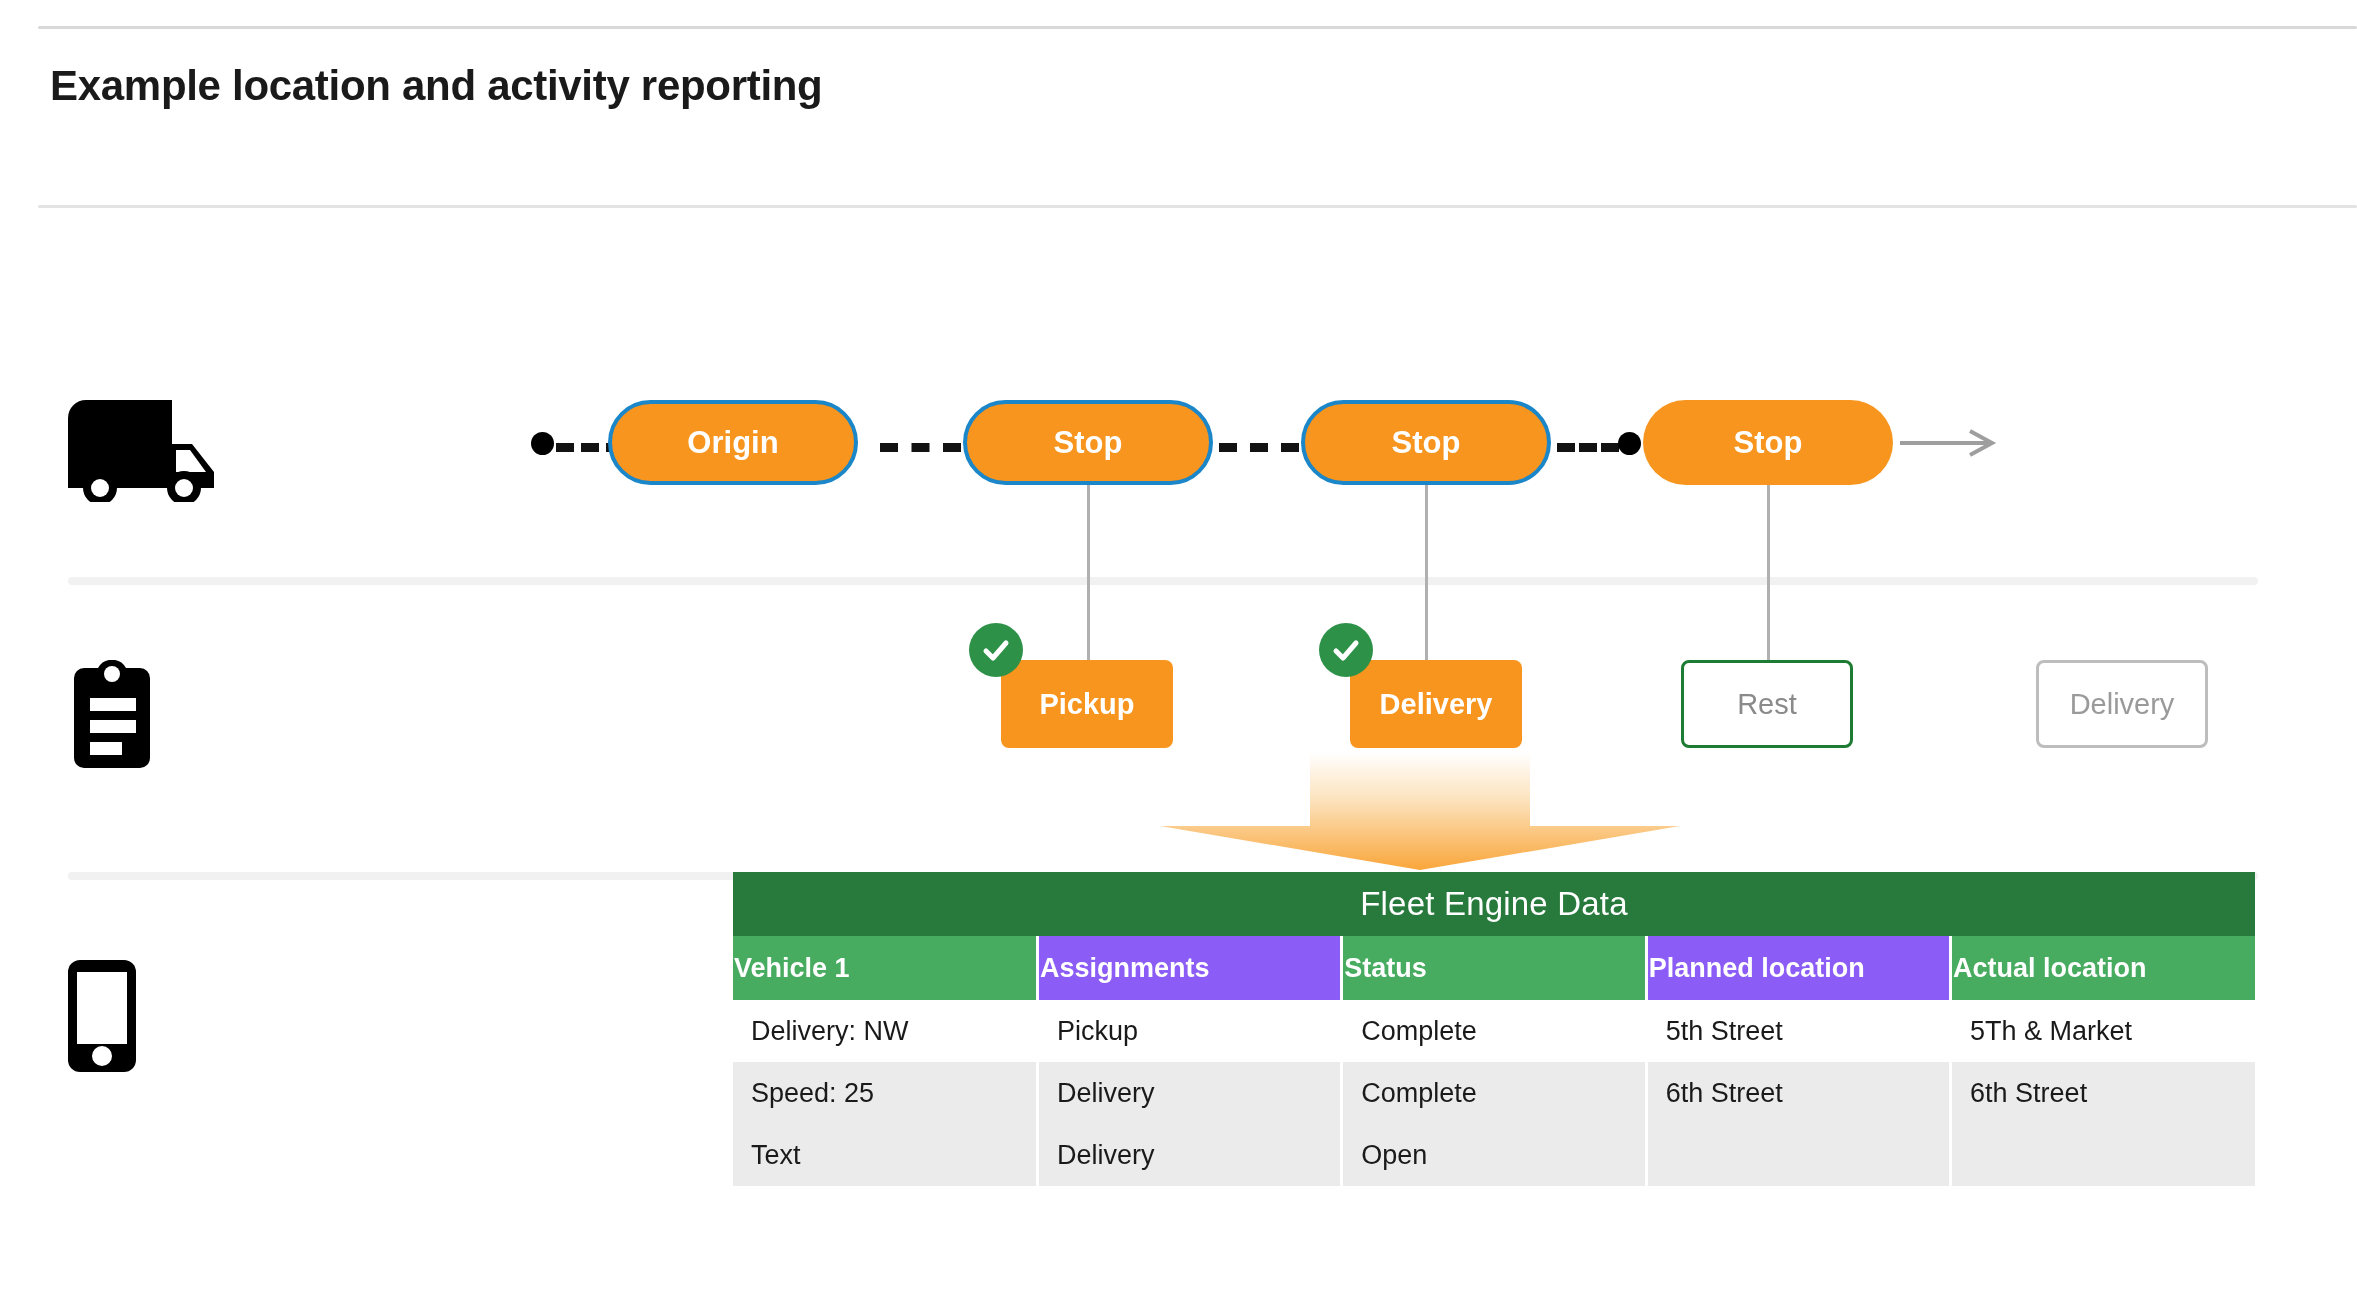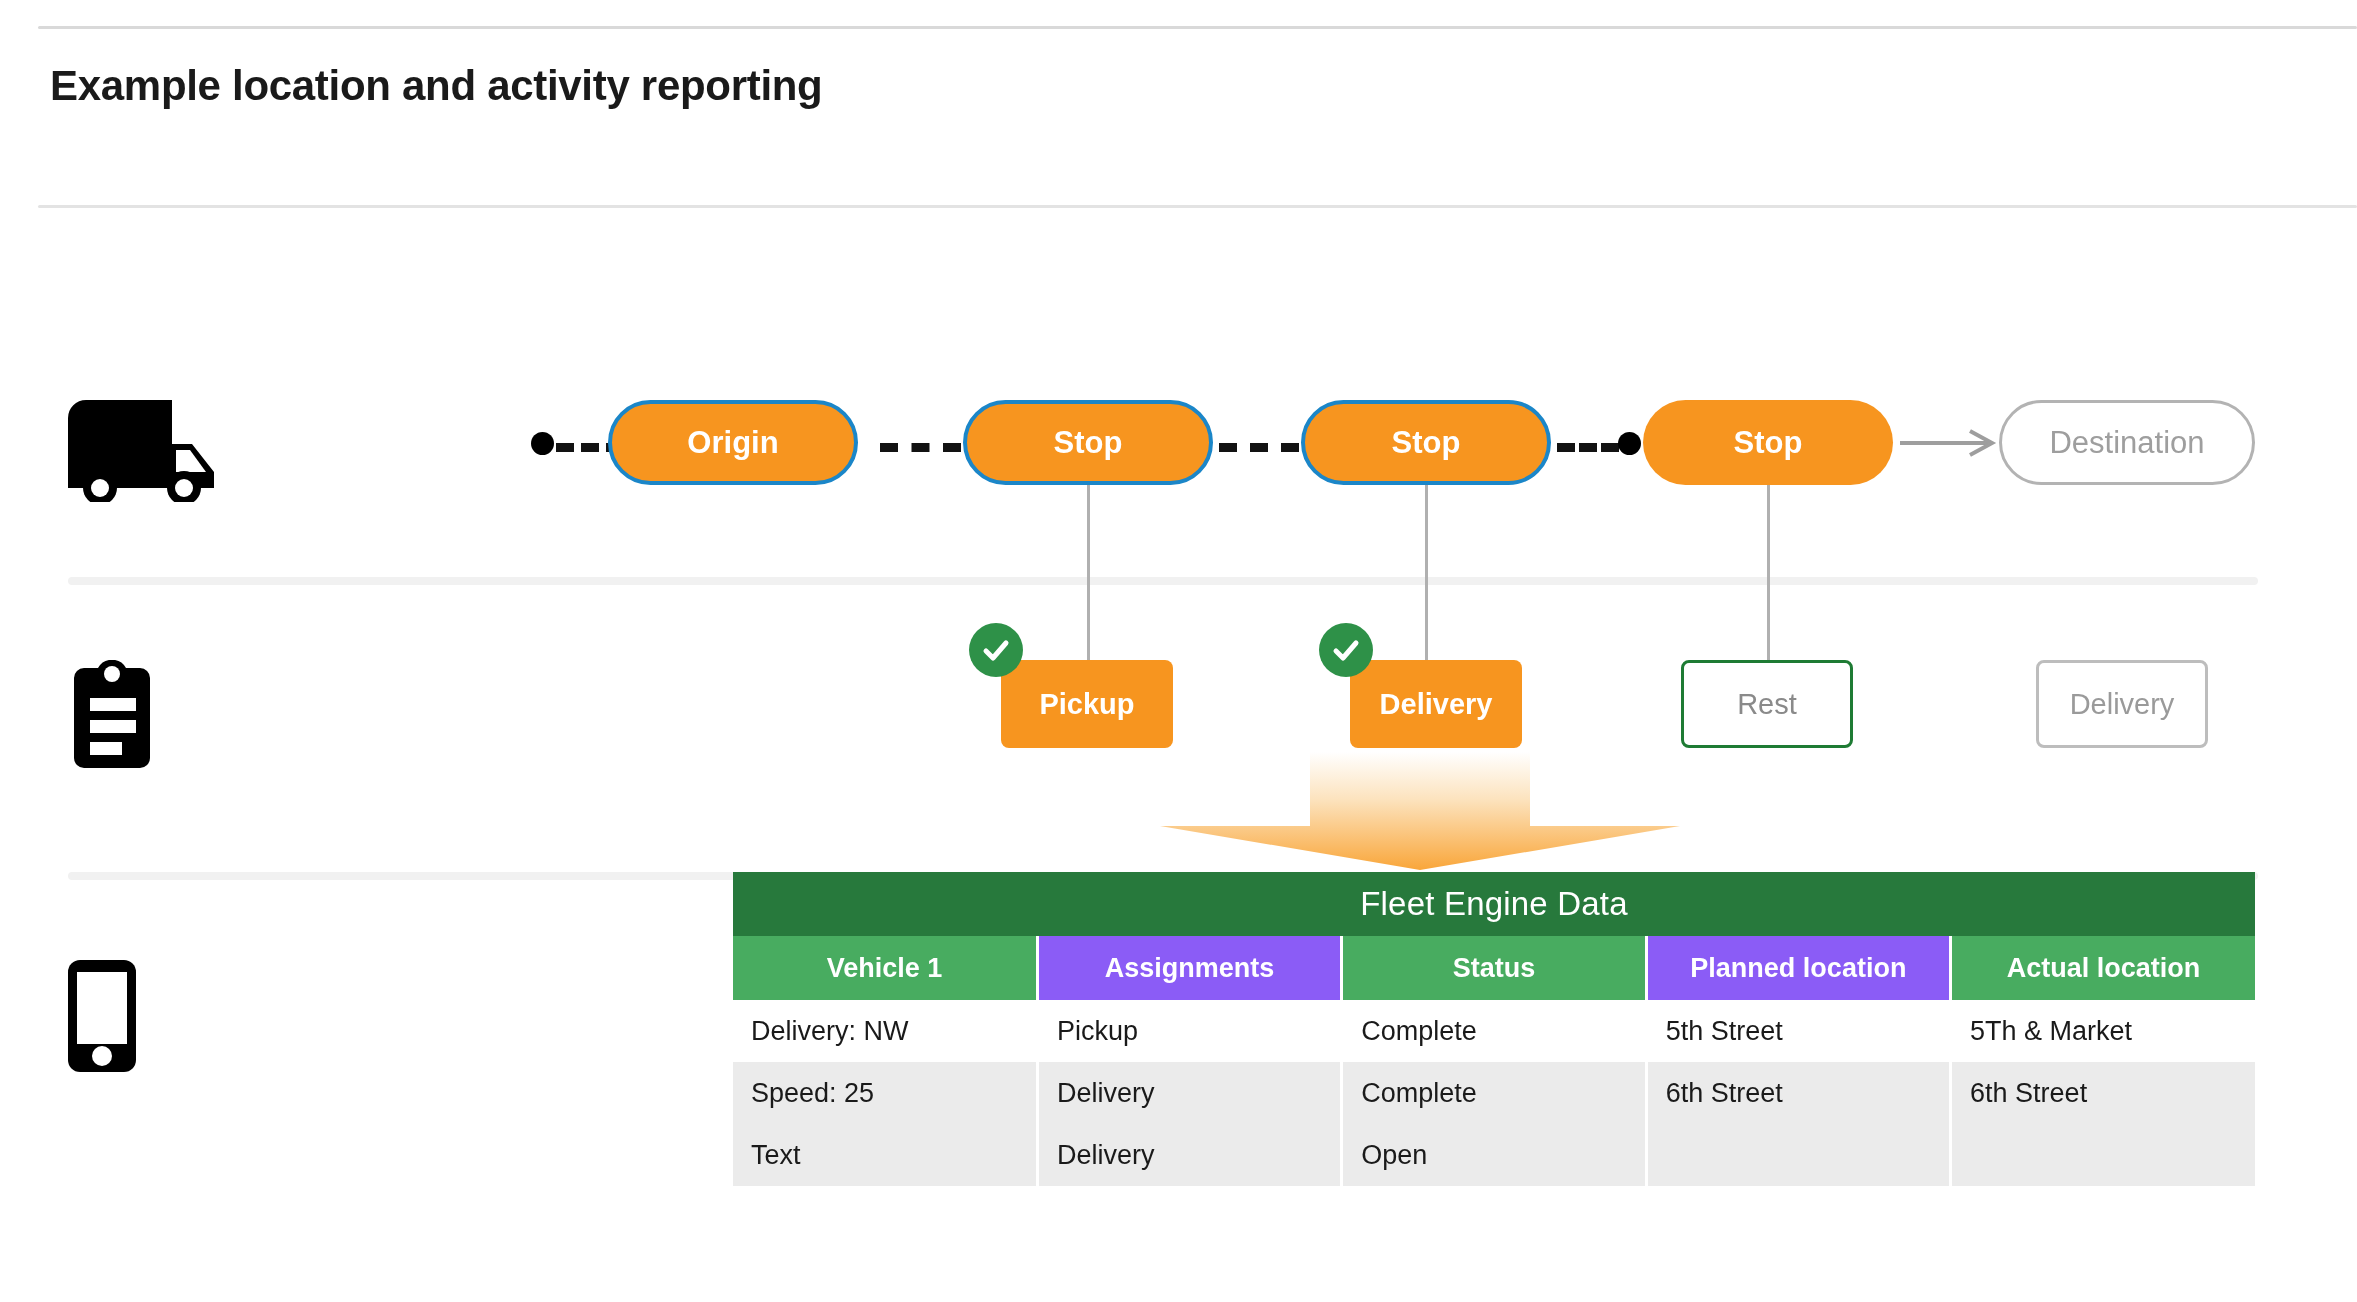--- a/index.html
+++ b/index.html
@@ -177,21 +177,21 @@
     font-size: 33px;
     font-weight: 400;
     text-align: center;
     height: 62px;
     letter-spacing: 0.2px;
   }
   .fleet-table thead.cols th {
     color: #ffffff;
     font-size: 27px;
     font-weight: 700;
-    text-align: center;
+    text-align: left;
     height: 62px;
     border-right: 3px solid #ffffff;
   }
   .fleet-table thead.cols th:last-child { border-right: none; }
   .hdr-a { background: #48AC60; }
   .hdr-b { background: #8b5cf6; }
 
   .fleet-table tbody td {
     font-size: 27px;
     color: #1a1a1a;
@@ -270,23 +270,20 @@
 
   <div class="pill noborder" style="left:1643px; top:400px; width:250px;">
     <span>Stop</span>
   </div>
 
   <svg class="route-layer">
     <line x1="1900" y1="443" x2="1988" y2="443" stroke="#9e9e9e" stroke-width="4"></line>
     <polyline points="1970,431 1992,443 1970,455" fill="none" stroke="#9e9e9e" stroke-width="4"></polyline>
   </svg>
 
-  <div class="pill ghost" style="left:1999px; top:400px; width:256px;">
-    <span>Destination</span>
-  </div>
 
   <div class="connector" style="left:1087px; top:485px; height:175px;"></div>
   <div class="connector" style="left:1425px; top:485px; height:175px;"></div>
   <div class="connector" style="left:1767px; top:485px; height:175px;"></div>
 
   <div class="act-box filled" style="left:1001px; top:660px;">
     <span>Pickup</span>
   </div>
   <div class="check-badge" style="left:969px; top:623px;">
     <svg width="32" height="32" viewBox="0 0 32 32">

